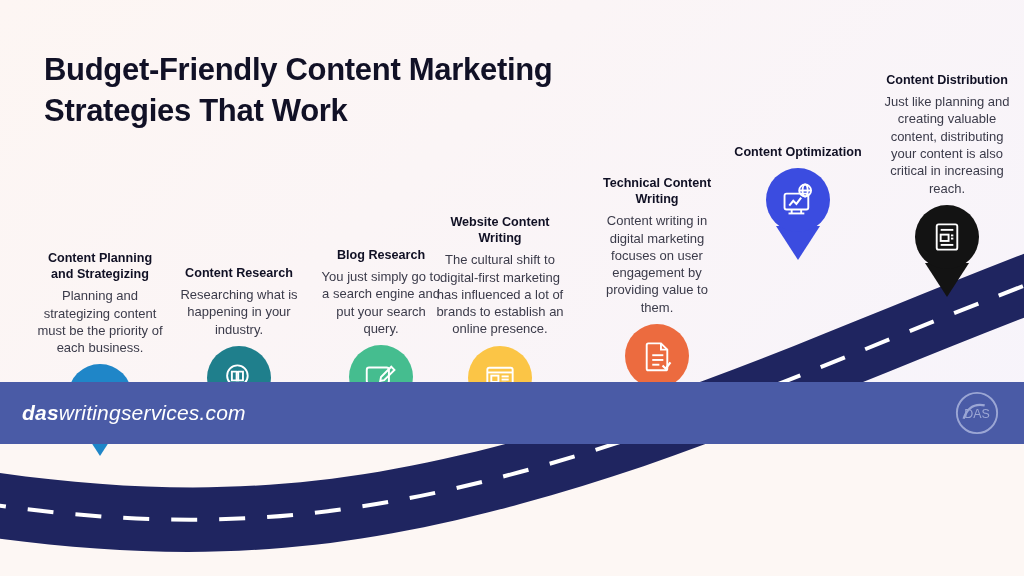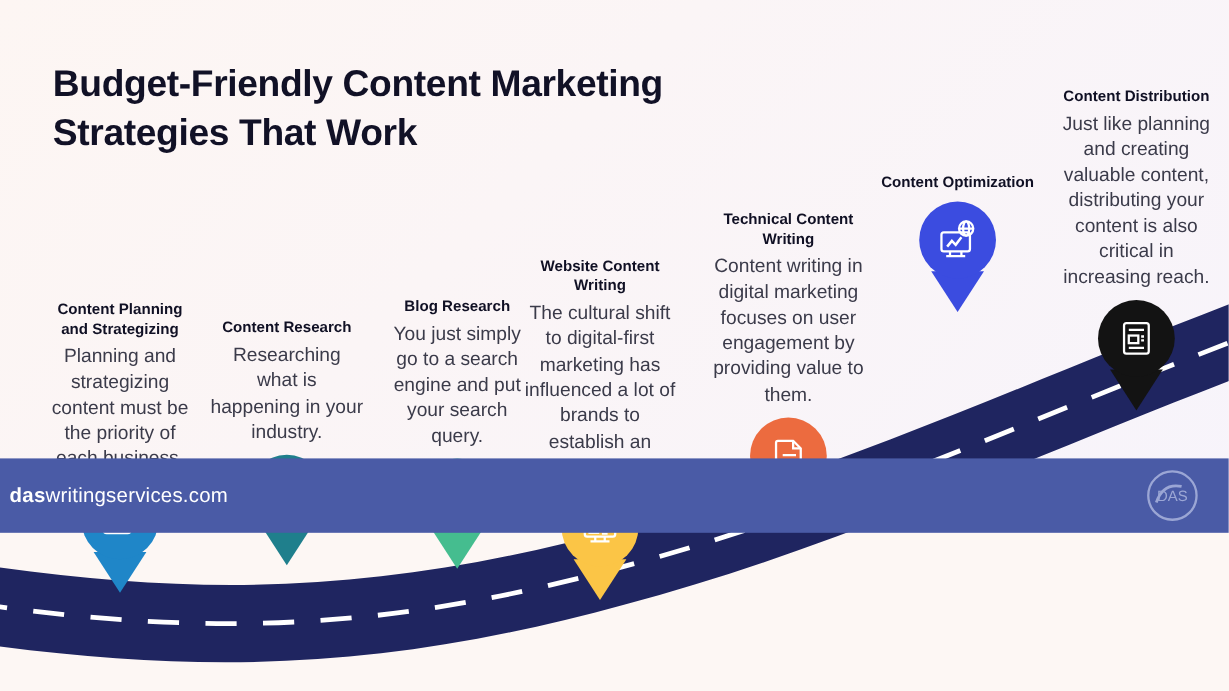--- a/index.html
+++ b/index.html
@@ -43,24 +43,25 @@
     position: absolute;
     left: 0;
     bottom: 0;
     width: 1024px;
     height: 62px;
     background: #4a5ba6;
     display: flex;
     align-items: center;
   }
   #footer-text {
-    margin-left: 8px;
-    font-size: 17px;
+    margin-left: 22px;
+    font-size: 21px;
     color: #ffffff;
     letter-spacing: 0.2px;
+    font-style: italic;
   }
   #footer-text .bold { font-weight: bold; }
   #footer-logo {
     position: absolute;
     right: 24px;
     top: 50%;
     transform: translateY(-50%);
     width: 46px;
     height: 46px;
     opacity: 0.85;
@@ -72,21 +73,21 @@
     text-align: center;
   }
   .step-title {
     font-size: 12.6px;
     font-weight: bold;
     color: #101024;
     line-height: 1.28;
     margin-bottom: 5px;
   }
   .step-desc {
-    font-size: 16px;
+    font-size: 13px;
     color: #3b3b4a;
     line-height: 1.33;
   }
   .pin {
     position: relative;
     width: 128px;
     height: 104px;
     margin: 8px auto 0;
   }
   .pin-circle {

